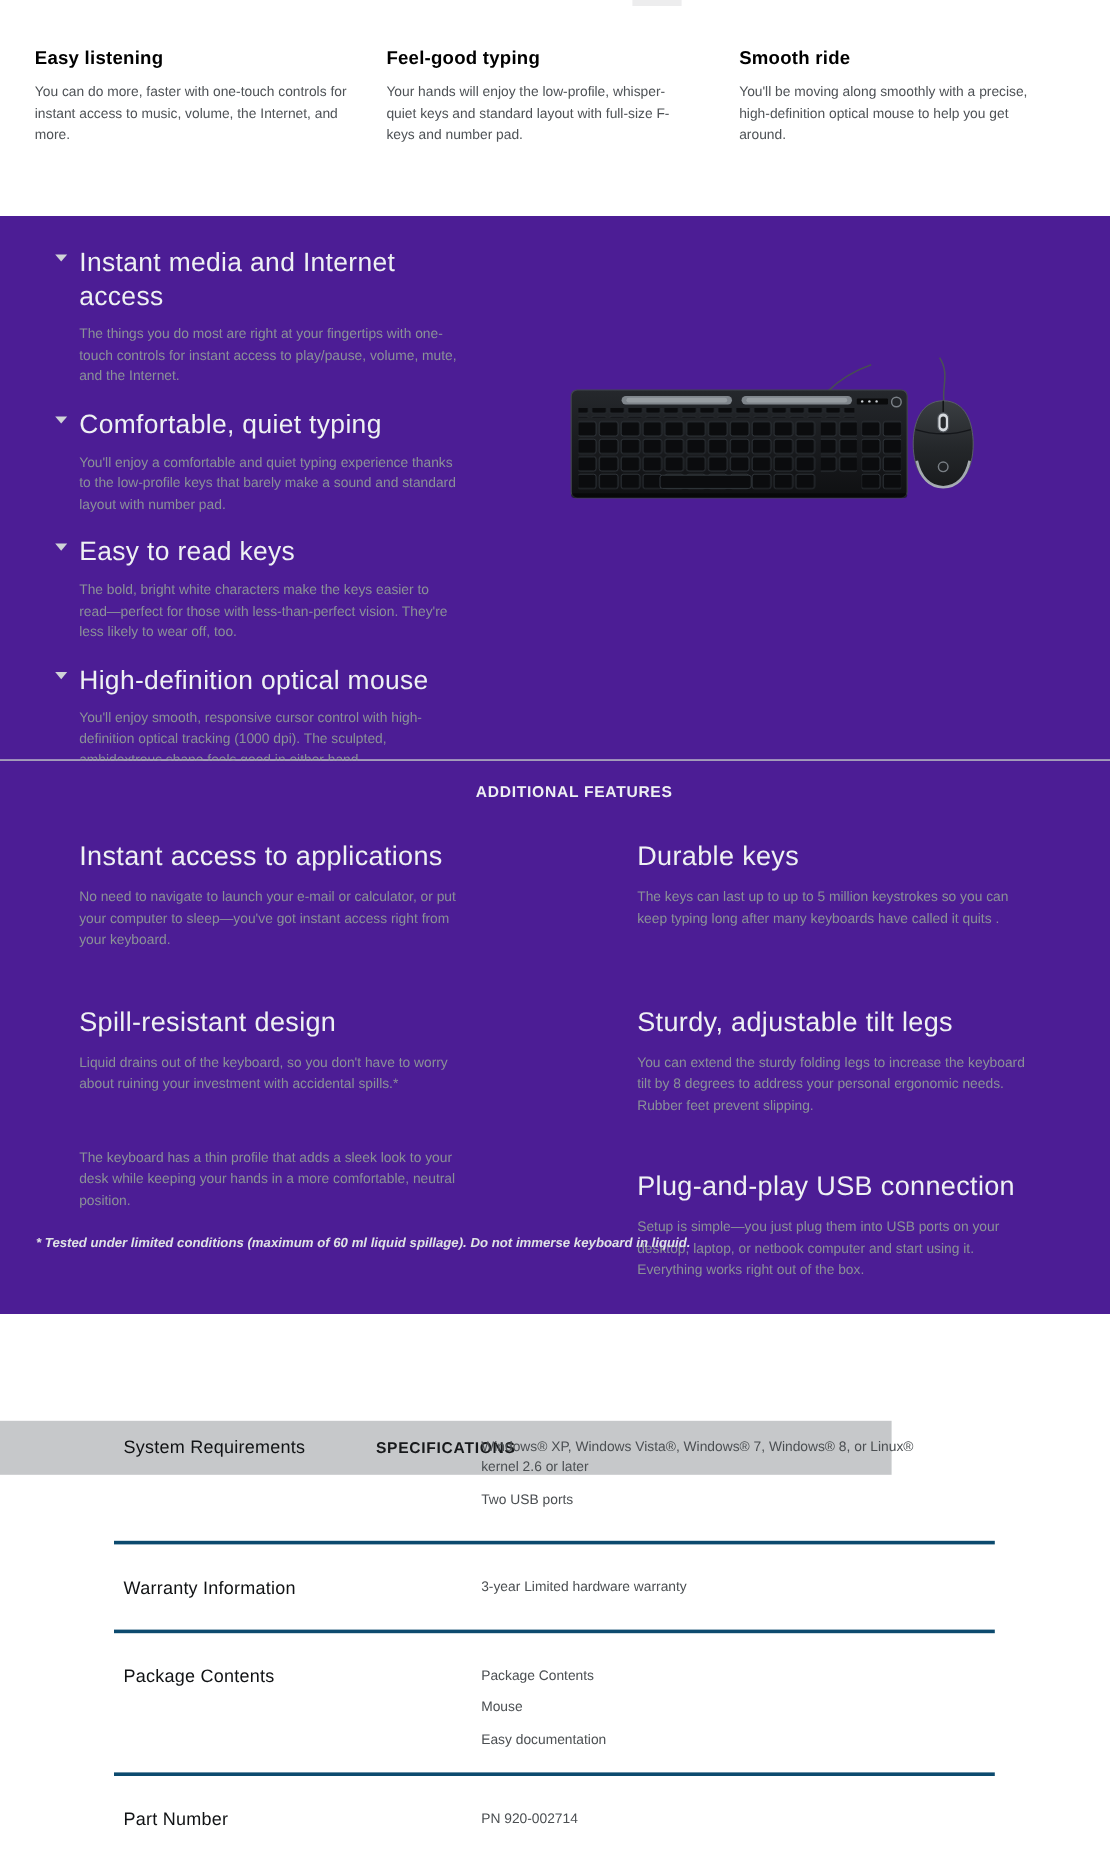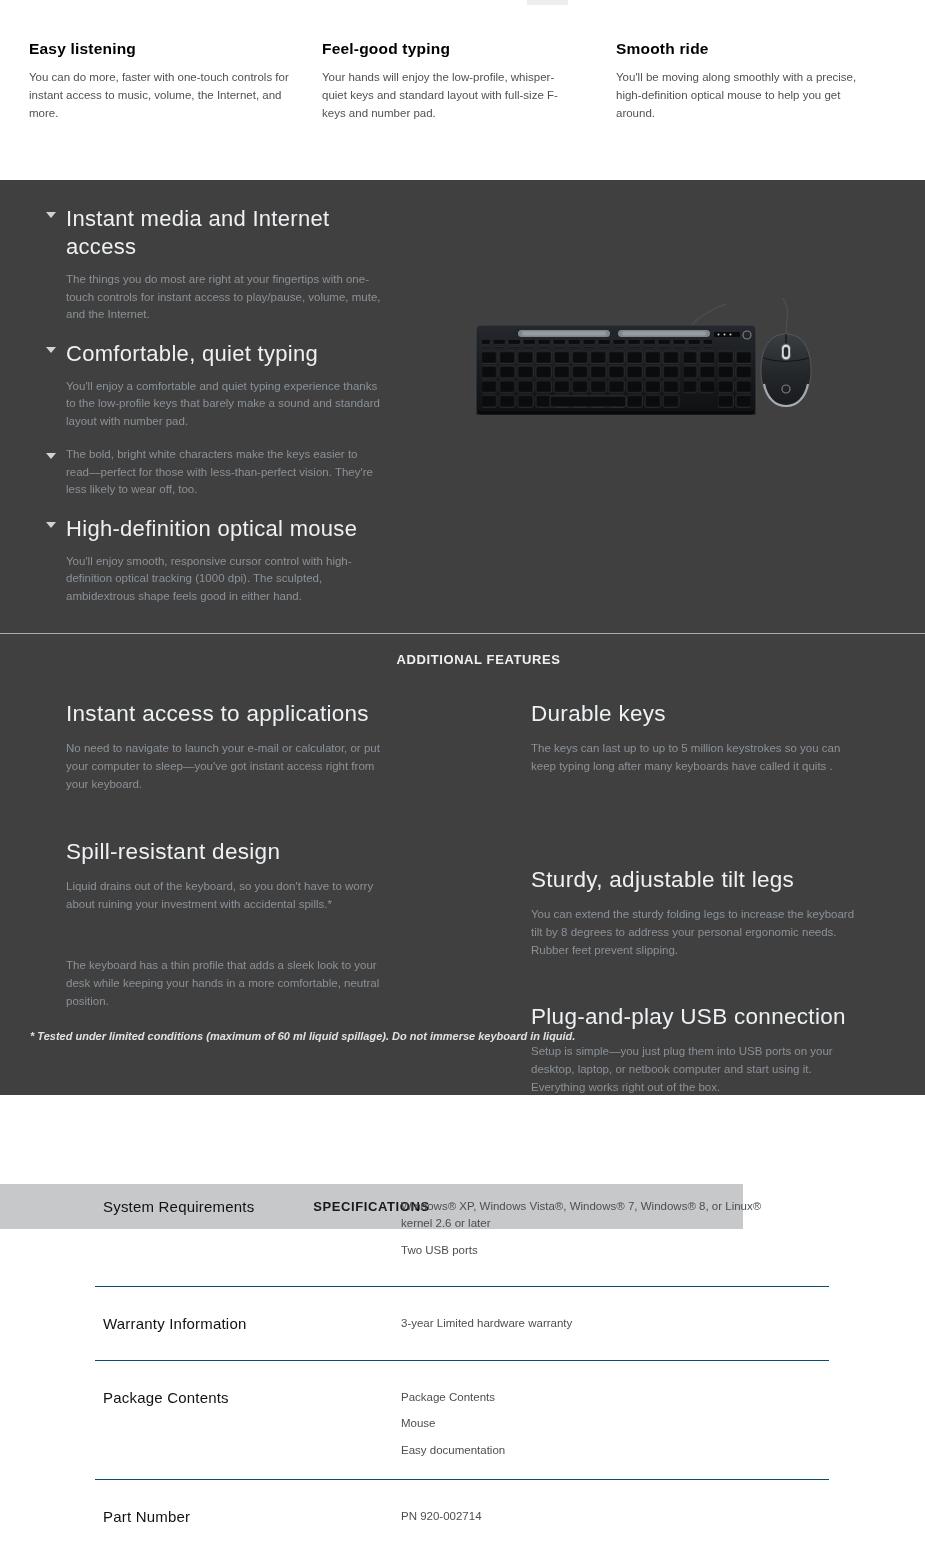--- a/index.html
+++ b/index.html
@@ -17,21 +17,21 @@
   .top-col h3 {
     margin:0 0 11px 0; font-size:15.5px; font-weight:700; color:#000000;
     letter-spacing:0.2px;
   }
   .top-col p { margin:0; font-size:11.5px; line-height:1.55; color:#4e5256; }
   .col1 { left:29px;  width:262px; }
   .col2 { left:322px; width:250px; }
   .col3 { left:616px; width:248px; }
 
   
-  .dark { left:0; width:925px; background:#404040; }
+  .dark { left:0; width:925px; background:#4c1d95; }
   .dark1 { top:180px; height:453px; }
   .dark-divider { left:0; top:633px; width:925px; height:1px; background:#a9aeb3; }
   .dark2 { top:634px; height:461px; }
 
   .feature-list { left:66px; top:25px; width:315px; }
   .d-item { position:relative; margin-bottom:8px; }
   .d-item h2 {
     margin:0 0 10px 0; font-size:22px; font-weight:400; color:#eef1f3;
     line-height:1.28; letter-spacing:0.3px; cursor:pointer;
   }
@@ -62,21 +62,21 @@
   
   .spec-bar {
     left:0; top:1184px; width:743px; height:45px; background:#c6c8ca;
     display:flex; align-items:center; justify-content:center;
   }
   .spec-bar h2 {
     margin:0; font-size:13px; font-weight:700; color:#17191b; letter-spacing:0.6px;
   }
   .spec-table { left:95px; top:1170px; width:734px; }
   .spec-row {
-    display:flex; border-bottom:1px solid #0c4a6e; padding:28px 0 0 8px;
+    display:flex; border-bottom:3px solid #0c4a6e; padding:28px 0 0 8px;
   }
   .spec-row.last { border-bottom:none; }
   .r1 { height:117px; } .r2 { height:74px; } .r3 { height:119px; } .r4 { height:80px; }
   .spec-label {
     width:298px; flex:0 0 298px; font-size:15px; color:#101214;
     letter-spacing:0.2px; font-weight:400;
   }
   .spec-values { width:370px; }
   .spec-values p { margin:0 0 9px 0; font-size:11.5px; line-height:1.5; color:#4b4f52; }
 
@@ -110,20 +110,21 @@
       <h2>Instant media and Internet access</h2>
       <p>The things you do most are right at your fingertips with one-touch controls for instant access to play/pause, volume, mute, and the Internet.</p>
     </div>
     <div class="d-item">
       <span class="tri"></span>
       <h2>Comfortable, quiet typing</h2>
       <p>You'll enjoy a comfortable and quiet typing experience thanks to the low-profile keys that barely make a sound and standard layout with number pad.</p>
     </div>
     <div class="d-item">
       <span class="tri"></span>
+      <h2>Easy to read keys</h2>
       <p>The bold, bright white characters make the keys easier to read—perfect for those with less-than-perfect vision. They're less likely to wear off, too.</p>
     </div>
     <div class="d-item">
       <span class="tri"></span>
       <h2>High-definition optical mouse</h2>
       <p>You'll enjoy smooth, responsive cursor control with high-definition optical tracking (1000 dpi). The sculpted, ambidextrous shape feels good in either hand.</p>
     </div>
   </div>
 
   <svg class="abs product" viewBox="0 0 380 135">
@@ -194,21 +195,21 @@
       <p>Liquid drains out of the keyboard, so you don't have to worry about ruining your investment with accidental spills.*</p>
     </div>
     <div class="af-item">
       <p>The keyboard has a thin profile that adds a sleek look to your desk while keeping your hands in a more comfortable, neutral position.</p>
     </div>
   </div>
 
   <div class="abs af-col af-right">
     <div class="af-item">
       <h2>Durable keys</h2>
-      <p style="margin-bottom:90px">The keys can last up to up to 5 million keystrokes so you can keep typing long after many keyboards have called it quits .</p>
+      <p style="margin-bottom:62px">The keys can last up to up to 5 million keystrokes so you can keep typing long after many keyboards have called it quits .</p>
     </div>
     <div class="af-item">
       <h2>Sturdy, adjustable tilt legs</h2>
       <p>You can extend the sturdy folding legs to increase the keyboard tilt by 8 degrees to address your personal ergonomic needs. Rubber feet prevent slipping.</p>
     </div>
     <div class="af-item">
       <h2>Plug-and-play USB connection</h2>
       <p>Setup is simple—you just plug them into USB ports on your desktop, laptop, or netbook computer and start using it. Everything works right out of the box.</p>
     </div>
   </div>

